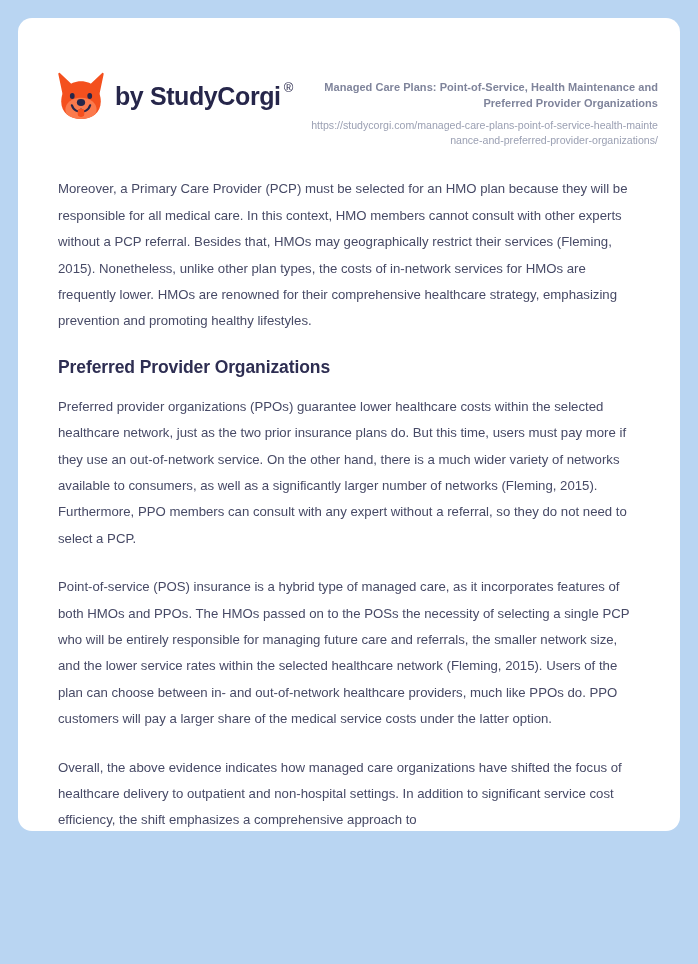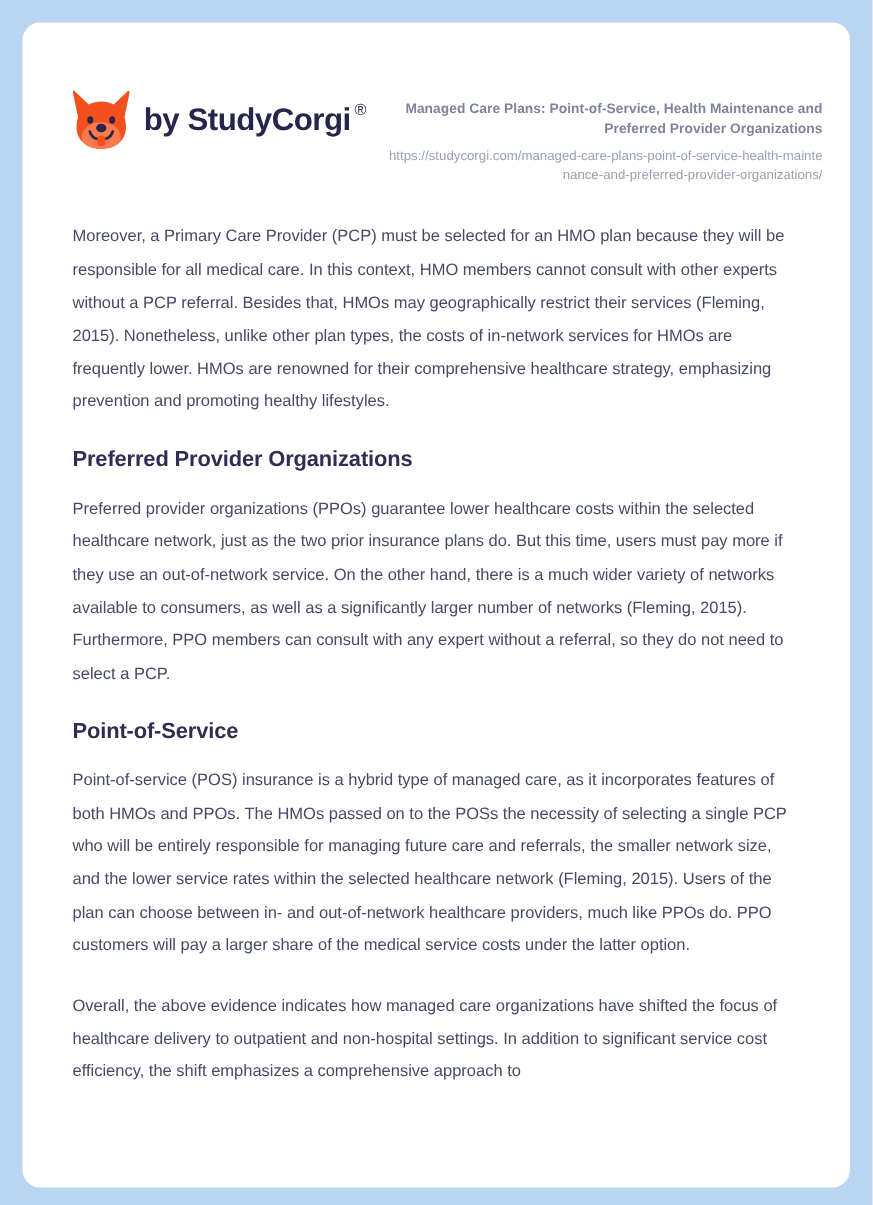--- a/index.html
+++ b/index.html
@@ -12,21 +12,21 @@
     background: #b9d5f2;
     font-family: "Liberation Sans", sans-serif;
     overflow: hidden;
   }
 
   .page-card {
     position: absolute;
     left: 18px;
     top: 18px;
     width: 662px;
-    height: 932px;
+    height: 813px;
     background: #ffffff;
     border-radius: 14px;
     box-sizing: border-box;
     overflow: hidden;
   }
 
   
   .doc-header {
     display: flex;
     align-items: flex-start;
@@ -158,18 +158,17 @@
       <div class="header-title">Managed Care Plans: Point-of-Service, Health Maintenance and Preferred Provider Organizations</div>
       <div class="header-url">https://studycorgi.com/managed-care-plans-point-of-service-health-maintenance-and-preferred-provider-organizations/</div>
     </div>
 
   </div>
 
   <div class="doc-body">
       <p class="para">Moreover, a Primary Care Provider (PCP) must be selected for an HMO plan because they will be responsible for all medical care. In this context, HMO members cannot consult with other experts without a PCP referral. Besides that, HMOs may geographically restrict their services (Fleming, 2015). Nonetheless, unlike other plan types, the costs of in-network services for HMOs are frequently lower. HMOs are renowned for their comprehensive healthcare strategy, emphasizing prevention and promoting healthy lifestyles.</p>
       <h2 class="section-heading">Preferred Provider Organizations</h2>
       <p class="para">Preferred provider organizations (PPOs) guarantee lower healthcare costs within the selected healthcare network, just as the two prior insurance plans do. But this time, users must pay more if they use an out-of-network service. On the other hand, there is a much wider variety of networks available to consumers, as well as a significantly larger number of networks (Fleming, 2015). Furthermore, PPO members can consult with any expert without a referral, so they do not need to select a PCP.</p>
-      <h2 class="section-heading">Point-of-Service</h2>
       <p class="para">Point-of-service (POS) insurance is a hybrid type of managed care, as it incorporates features of both HMOs and PPOs. The HMOs passed on to the POSs the necessity of selecting a single PCP who will be entirely responsible for managing future care and referrals, the smaller network size, and the lower service rates within the selected healthcare network (Fleming, 2015). Users of the plan can choose between in- and out-of-network healthcare providers, much like PPOs do. PPO customers will pay a larger share of the medical service costs under the latter option.</p>
       <p class="para">Overall, the above evidence indicates how managed care organizations have shifted the focus of healthcare delivery to outpatient and non-hospital settings. In addition to significant service cost efficiency, the shift emphasizes a comprehensive approach to</p>
     </div>
 
 </div>
 
 </body></html>

